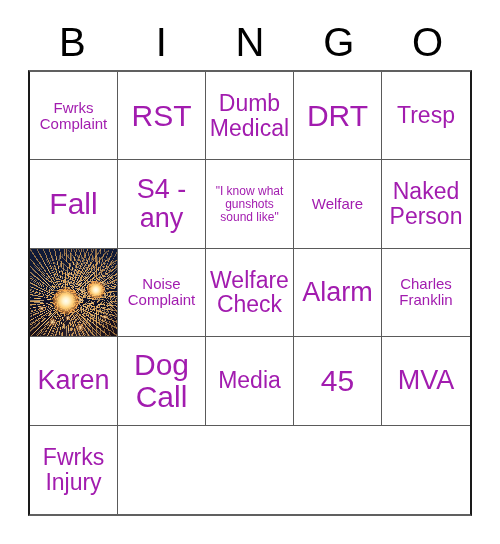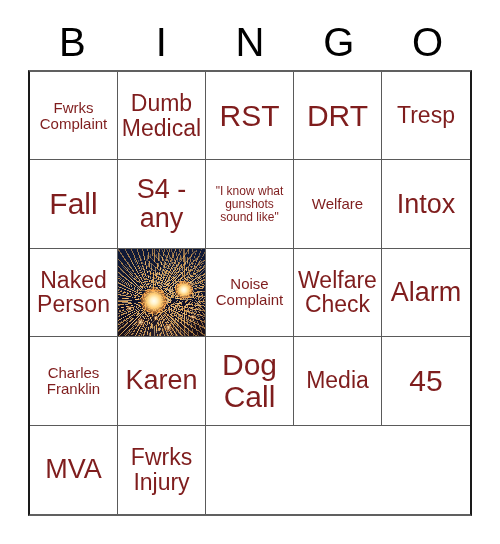--- a/index.html
+++ b/index.html
@@ -74,21 +74,21 @@
     background: #ffffff;
     padding: 2px;
   }
   .cell:nth-child(5n) { border-right: none; }
   .cell:nth-child(n+21) { border-bottom: none; }
   .cell-text {
     display: block;
     width: 100%;
     line-height: 1.08;
     word-wrap: break-word;
-    color: #7f1d1d;
+    color: #a21caf;
   }
   
   .sz-xl .cell-text { font-size: 30px; }
   .sz-lg .cell-text { font-size: 27px; }
   .sz-md .cell-text { font-size: 23px; }
   .sz-sm .cell-text { font-size: 15px; }
   .sz-xs .cell-text { font-size: 12px; }
 
   
   .cell.free {
@@ -161,46 +161,43 @@
       <div class="header-letter">I</div>
       <div class="header-letter">N</div>
       <div class="header-letter">G</div>
       <div class="header-letter">O</div>
     </div>
 
   <div id="grid">
       <div class="cell sz-sm">
         <span class="cell-text">Fwrks Complaint</span>
       </div>
+      <div class="cell sz-xl">
+        <span class="cell-text">RST</span>
+      </div>
       <div class="cell sz-md">
         <span class="cell-text">Dumb Medical</span>
-      </div>
-      <div class="cell sz-xl">
-        <span class="cell-text">RST</span>
       </div>
       <div class="cell sz-xl">
         <span class="cell-text">DRT</span>
       </div>
       <div class="cell sz-md">
         <span class="cell-text">Tresp</span>
       </div>
       <div class="cell sz-xl">
         <span class="cell-text">Fall</span>
       </div>
       <div class="cell sz-lg">
         <span class="cell-text">S4 - any</span>
       </div>
       <div class="cell sz-xs">
         <span class="cell-text">"I know what gunshots sound like"</span>
       </div>
       <div class="cell sz-sm">
         <span class="cell-text">Welfare</span>
-      </div>
-      <div class="cell sz-lg">
-        <span class="cell-text">Intox</span>
       </div>
       <div class="cell sz-md">
         <span class="cell-text">Naked Person</span>
       </div>
       <div class="cell free">
         <div class="free-art">
           <div class="burst rays b1-rays"></div>
           <div class="burst rays2 b1-rays2"></div>
           <div class="burst rays b2-rays"></div>
           <div class="burst rays2 b2-rays2"></div>

